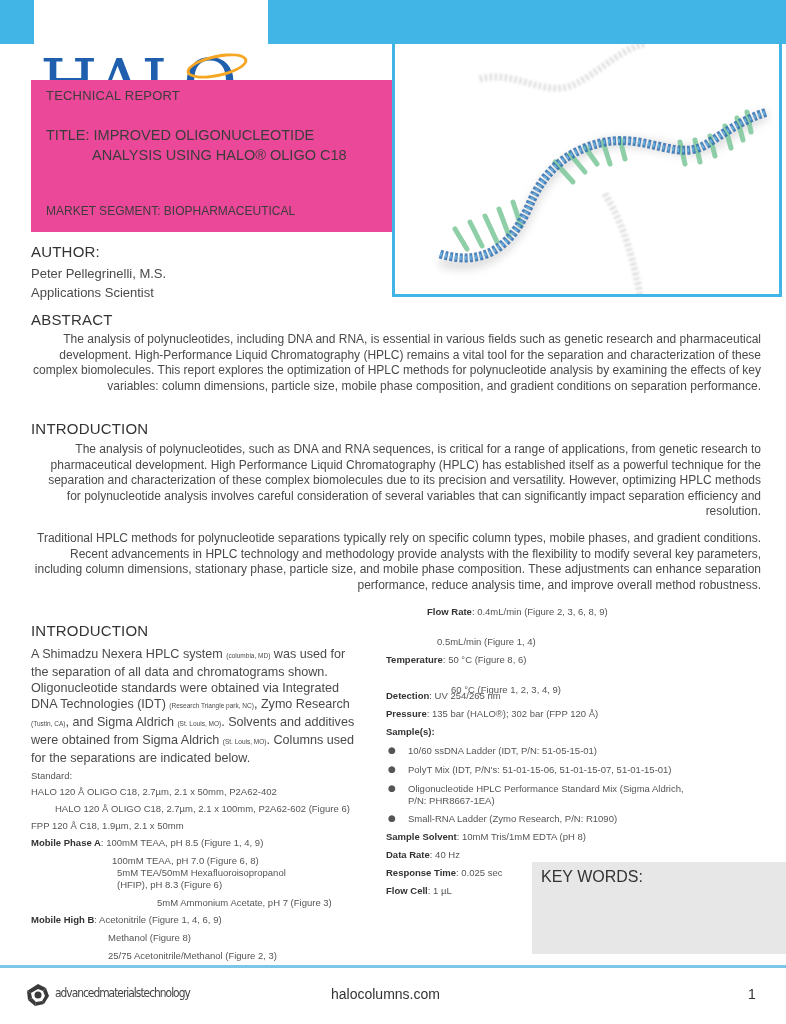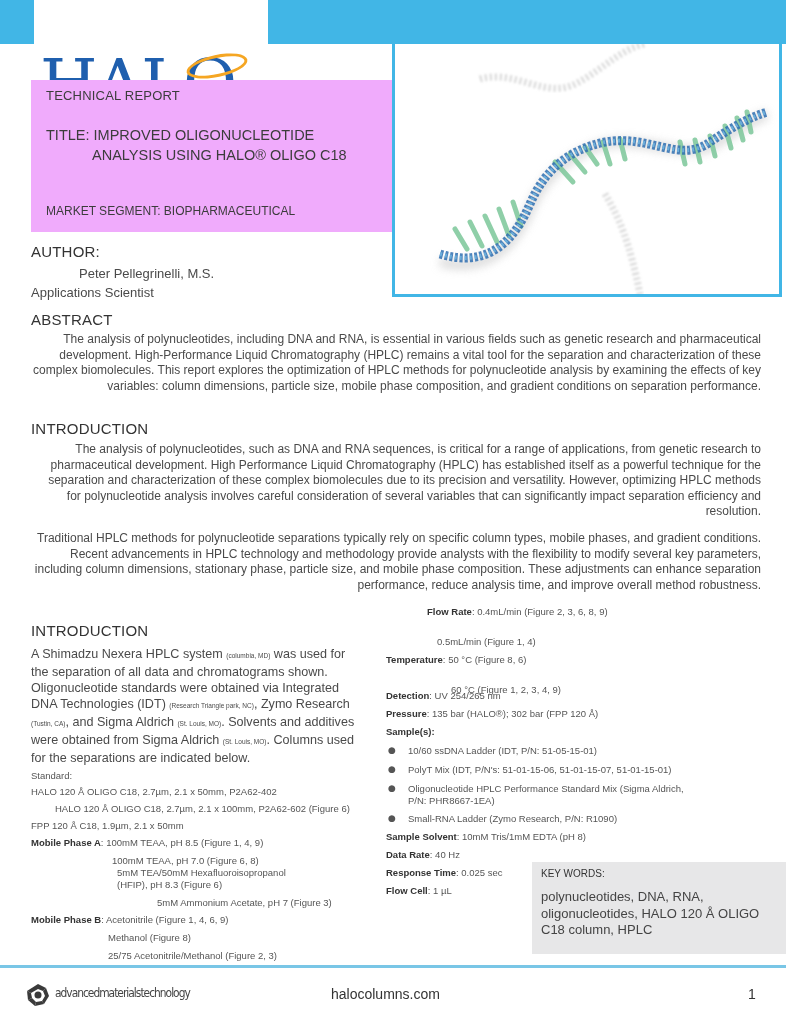--- a/index.html
+++ b/index.html
@@ -6,42 +6,42 @@
   html, body { width: 786px; height: 1024px; background: #ffffff; overflow: hidden; }
   body { position: relative; font-family: "DejaVu Sans", sans-serif; color: #4a4a4a; }
 
   .topband-left { position: absolute; left: 0; top: 0; width: 34px; height: 44px; background: #41b6e6; }
   .topband-right { position: absolute; left: 268px; top: 0; width: 518px; height: 44px; background: #41b6e6; }
   .logo { position: absolute; left: 40px; top: 2px; width: 220px; height: 70px; margin-top: 47px; }
   .logo-text { font-family: "DejaVu Serif", serif; font-size: 66px; color: #1f5fae; letter-spacing: -2px; line-height: 70px; font-weight: normal; }
   .logo-halo { position: absolute; left: 146px; top: 6px; width: 62px; height: 22px; border: 3px solid #f5a623; border-radius: 50%; transform: rotate(-12deg); }
   .logo-reg { position: absolute; left: 198px; top: 54px; font-size: 11px; color: #1f5fae; }
 
-  .gray-panel { position: absolute; left: 31px; top: 80px; width: 361px; height: 152px; background: #f0abfc; }
+  .gray-panel { position: absolute; left: 31px; top: 80px; width: 361px; height: 152px; background: #ec4899; }
   .gp-report { position: absolute; left: 15px; top: 8px; font-size: 13px; color: #3c3c3c; font-family: "Liberation Sans", sans-serif; letter-spacing: 0.2px; }
   .gp-title1 { position: absolute; left: 15px; top: 47px; font-size: 14.5px; color: #3c3c3c; font-family: "Liberation Sans", sans-serif; }
   .gp-title2 { position: absolute; left: 61px; top: 67px; font-size: 14.5px; color: #3c3c3c; font-family: "Liberation Sans", sans-serif; }
   .gp-segment { position: absolute; left: 15px; top: 124px; font-size: 12px; color: #3c3c3c; font-family: "Liberation Sans", sans-serif; }
 
   .hero { position: absolute; left: 392px; top: 44px; width: 390px; height: 253px; border: 3px solid #41b6e6; border-top: none; background: #ffffff; overflow: hidden; }
   .hero-left-border { position: absolute; left: 392px; top: 44px; width: 3px; height: 253px; background: #41b6e6; }
 
   .h-section { position: absolute; left: 31px; font-size: 15px; color: #333333; font-family: "Liberation Sans", sans-serif; letter-spacing: 0.2px; }
   .author-line { position: absolute; left: 31px; font-size: 13px; color: #4a4a4a; font-family: "Liberation Sans", sans-serif; }
   .para { position: absolute; left: 31px; width: 730px; font-size: 12px; line-height: 15.6px; color: #4a4a4a; font-family: "Liberation Sans", sans-serif; text-align: right; }
 
   .exp-para { position: absolute; left: 31px; top: 646px; width: 335px; font-size: 12.6px; line-height: 16px; color: #4a4a4a; font-family: "Liberation Sans", sans-serif; }
   .tiny { font-size: 6.5px; }
 
   .small { position: absolute; font-size: 9.5px; color: #555; font-family: "Liberation Sans", sans-serif; white-space: nowrap; }
   .small b { color: #333; font-weight: bold; }
   .bullet-dot { position: absolute; left: 388px; font-size: 9px; color: #555; }
 
   .kw-box { position: absolute; left: 532px; top: 862px; width: 254px; height: 92px; background: #e7e7e8; }
-  .kw-title { position: absolute; left: 9px; top: 6px; font-size: 10px; color: #333; font-family: "Liberation Sans", sans-serif; }
+  .kw-title { position: absolute; left: 9px; top: 6px; font-size: 16px; color: #333; font-family: "Liberation Sans", sans-serif; }
   .kw-text { position: absolute; left: 9px; top: 27px; width: 240px; font-size: 13px; line-height: 16.5px; color: #444; font-family: "Liberation Sans", sans-serif; }
 
   .footer-line { position: absolute; left: 0; top: 965px; width: 786px; height: 3px; background: #79c6e6; }
   .footer-logo-icon { position: absolute; left: 26px; top: 983px; width: 24px; height: 24px; }
   .footer-brand { position: absolute; left: 55px; top: 985px; font-size: 13px; color: #444; font-family: "DejaVu Sans", sans-serif; letter-spacing: -1.2px; transform: scaleX(0.82); transform-origin: left; }
   .footer-url { position: absolute; left: 331px; top: 986px; font-size: 14px; color: #333; font-family: "Liberation Sans", sans-serif; }
   .footer-page { position: absolute; left: 748px; top: 986px; font-size: 14px; color: #333; font-family: "Liberation Sans", sans-serif; }
 </style>
 </head>
 <body>
@@ -97,21 +97,21 @@
       <line x1="342" y1="74" x2="348" y2="96"></line>
       <line x1="352" y1="68" x2="356" y2="88"></line>
     </g>
 
     <path d="M45 210 C95 225, 120 195, 135 160 C150 125, 175 105, 210 98 C255 90, 285 120, 315 98 C335 85, 350 75, 372 68" stroke="#2f6fb0" stroke-width="9" fill="none" stroke-dasharray="3 2" opacity="0.85"></path>
     <path d="M45 210 C95 225, 120 195, 135 160 C150 125, 175 105, 210 98 C255 90, 285 120, 315 98 C335 85, 350 75, 372 68" stroke="#6fb2de" stroke-width="4" fill="none" stroke-dasharray="2 3" opacity="0.9"></path>
   </svg>
 </div>
 
 <div class="h-section" style="top:243px;">AUTHOR:</div>
-<div class="author-line" style="top:266px;margin-left:48px;">Peter Pellegrinelli, M.S.</div>
+<div class="author-line" style="top:266px;">Peter Pellegrinelli, M.S.</div>
 <div class="author-line" style="top:285px;">Applications Scientist</div>
 
 <div class="h-section" style="top:311px;">ABSTRACT</div>
 <div class="para" style="top:332px;">The analysis of polynucleotides, including DNA and RNA, is essential in various fields such as genetic research and pharmaceutical development. High-Performance Liquid Chromatography (HPLC) remains a vital tool for the separation and characterization of these complex biomolecules. This report explores the optimization of HPLC methods for polynucleotide analysis by examining the effects of key variables:  column dimensions, particle size, mobile phase composition, and gradient conditions on separation performance.</div>
 
 <div class="h-section" style="top:420px;">INTRODUCTION</div>
 <div class="para" style="top:442px;">The analysis of polynucleotides, such as DNA and RNA sequences, is critical for a range of applications, from genetic research to pharmaceutical development. High Performance Liquid Chromatography (HPLC) has established itself as a powerful technique for the separation and characterization of these complex biomolecules due to its precision and versatility. However, optimizing HPLC methods for polynucleotide analysis involves careful consideration of several variables that can significantly impact separation efficiency and resolution.</div>
 <div class="para" style="top:531px;">Traditional HPLC methods for polynucleotide separations typically rely on specific column types, mobile phases, and gradient conditions. Recent advancements in HPLC technology and methodology provide analysts with the flexibility to modify several key parameters, including column dimensions, stationary phase, particle size, and mobile phase composition. These adjustments can enhance separation performance, reduce analysis time, and improve overall method robustness.</div>
 
 <div class="h-section" style="top:622px;">INTRODUCTION</div>
@@ -123,21 +123,21 @@
 <div class="small" style="left:31px; top:786px;">HALO 120 Å OLIGO C18, 2.7µm, 2.1 x 50mm, P2A62-402</div>
 <div class="small" style="left:31px; top:803px;margin-left:24px;">HALO 120 Å OLIGO C18, 2.7µm, 2.1 x 100mm, P2A62-602 (Figure 6)</div>
 <div class="small" style="left:31px; top:820px;">FPP 120 Å C18, 1.9µm, 2.1 x 50mm</div>
 
 <div class="small" style="left:31px; top:837px;"><b>Mobile Phase A</b>: <span>100mM TEAA, pH 8.5 (Figure 1, 4, 9)</span></div>
 <div class="small" style="left:112px; top:855px;">100mM TEAA, pH 7.0 (Figure 6, 8)</div>
 <div class="small" style="left:117px; top:867px;">5mM TEA/50mM Hexafluoroisopropanol</div>
 <div class="small" style="left:117px; top:879px;">(HFIP), pH 8.3 (Figure 6)</div>
 <div class="small" style="left:117px; top:897px;padding-left:40px;">5mM Ammonium Acetate, pH 7 (Figure 3)</div>
 
-<div class="small" style="left:31px; top:914px;"><b>Mobile Phase B</b>: <span>Acetonitrile (Figure 1, 4, 6, 9)</span></div>
+<div class="small" style="left:31px; top:914px;"><b>Mobile High B</b>: <span>Acetonitrile (Figure 1, 4, 6, 9)</span></div>
 <div class="small" style="left:108px; top:932px;">Methanol (Figure 8)</div>
 <div class="small" style="left:108px; top:950px;">25/75 Acetonitrile/Methanol (Figure 2, 3)</div>
 
 <div class="small" style="left:386px; top:606px;margin-left:41px;"><b>Flow Rate</b>: <span>0.4mL/min (Figure 2, 3, 6, 8, 9)</span></div>
 <div class="small" style="left:437px; top:636px;">0.5mL/min (Figure 1, 4)</div>
 <div class="small" style="left:386px; top:654px;"><b>Temperature</b>: <span>50 °C (Figure 8, 6)</span></div>
 <div class="small" style="left:451px; top:684px;">60 °C (Figure 1, 2, 3, 4, 9)</div>
 <div class="small" style="left:386px; top:690px;"><b>Detection</b>: <span>UV 254/265 nm</span></div>
 <div class="small" style="left:386px; top:708px;"><b>Pressure</b>: <span>135 bar (HALO®); 302 bar (FPP 120 Å)</span></div>
 <div class="small" style="left:386px; top:726px;"><b>Sample(s):</b></div>
@@ -152,21 +152,20 @@
 <span class="bullet-dot" style="top:813px;">●</span>
 <div class="small" style="left:408px; top:813px;">Small-RNA Ladder (Zymo Research, P/N: R1090)</div>
 
 <div class="small" style="left:386px; top:831px;"><b>Sample Solvent</b>: <span>10mM Tris/1mM EDTA (pH 8)</span></div>
 <div class="small" style="left:386px; top:849px;"><b>Data Rate</b>: <span>40 Hz</span></div>
 <div class="small" style="left:386px; top:867px;"><b>Response Time</b>: <span>0.025 sec</span></div>
 <div class="small" style="left:386px; top:885px;"><b>Flow Cell</b>: <span>1 µL</span></div>
 
 <div class="kw-box">
   <div class="kw-title">KEY WORDS:</div>
-  <div class="kw-text">polynucleotides, DNA, RNA, oligonucleotides, HALO 120 Å OLIGO C18 column, HPLC</div>
 </div>
 
 <div class="footer-line"></div>
 <svg class="footer-logo-icon" viewBox="0 0 24 24">
   <g fill="#3a3a3a">
     <path d="M12 1 L20 5 L17 8 L12 6 Z"></path>
     <path d="M20 5 L23 13 L19 13 L17 8 Z"></path>
     <path d="M23 13 L18 21 L16 18 L19 13 Z"></path>
     <path d="M18 21 L9 23 L10 19 L16 18 Z"></path>
     <path d="M9 23 L2 17 L6 15 L10 19 Z"></path>

